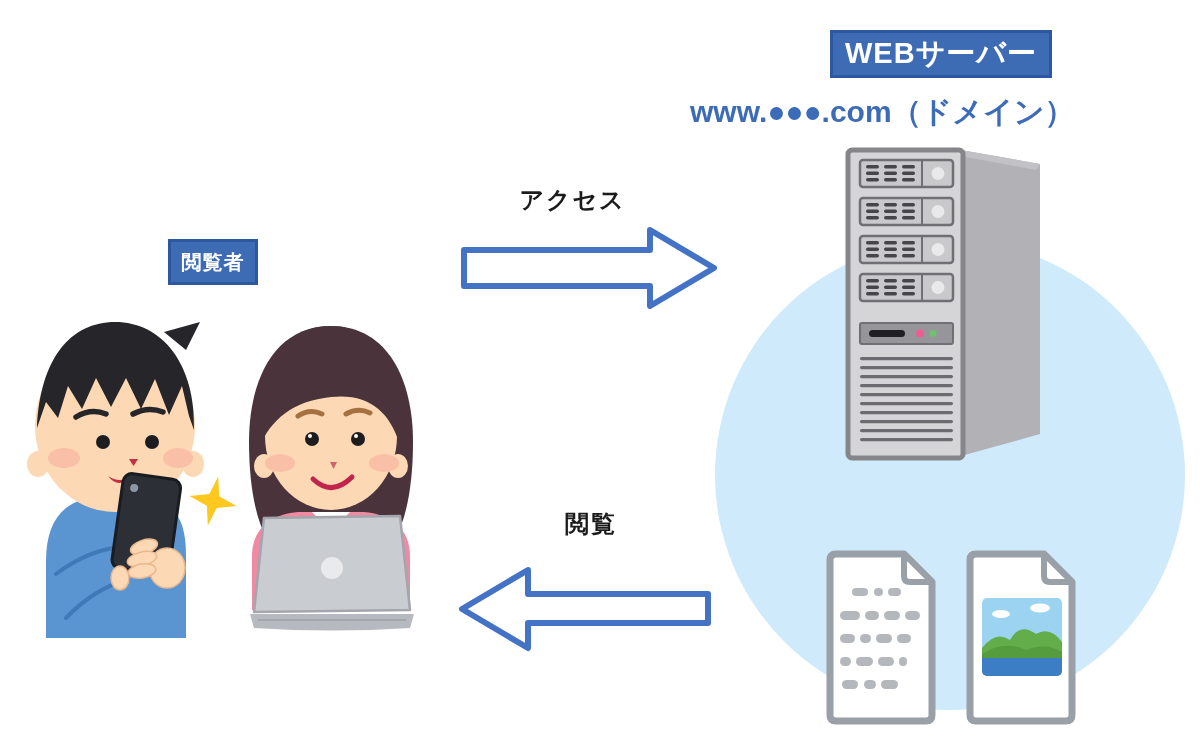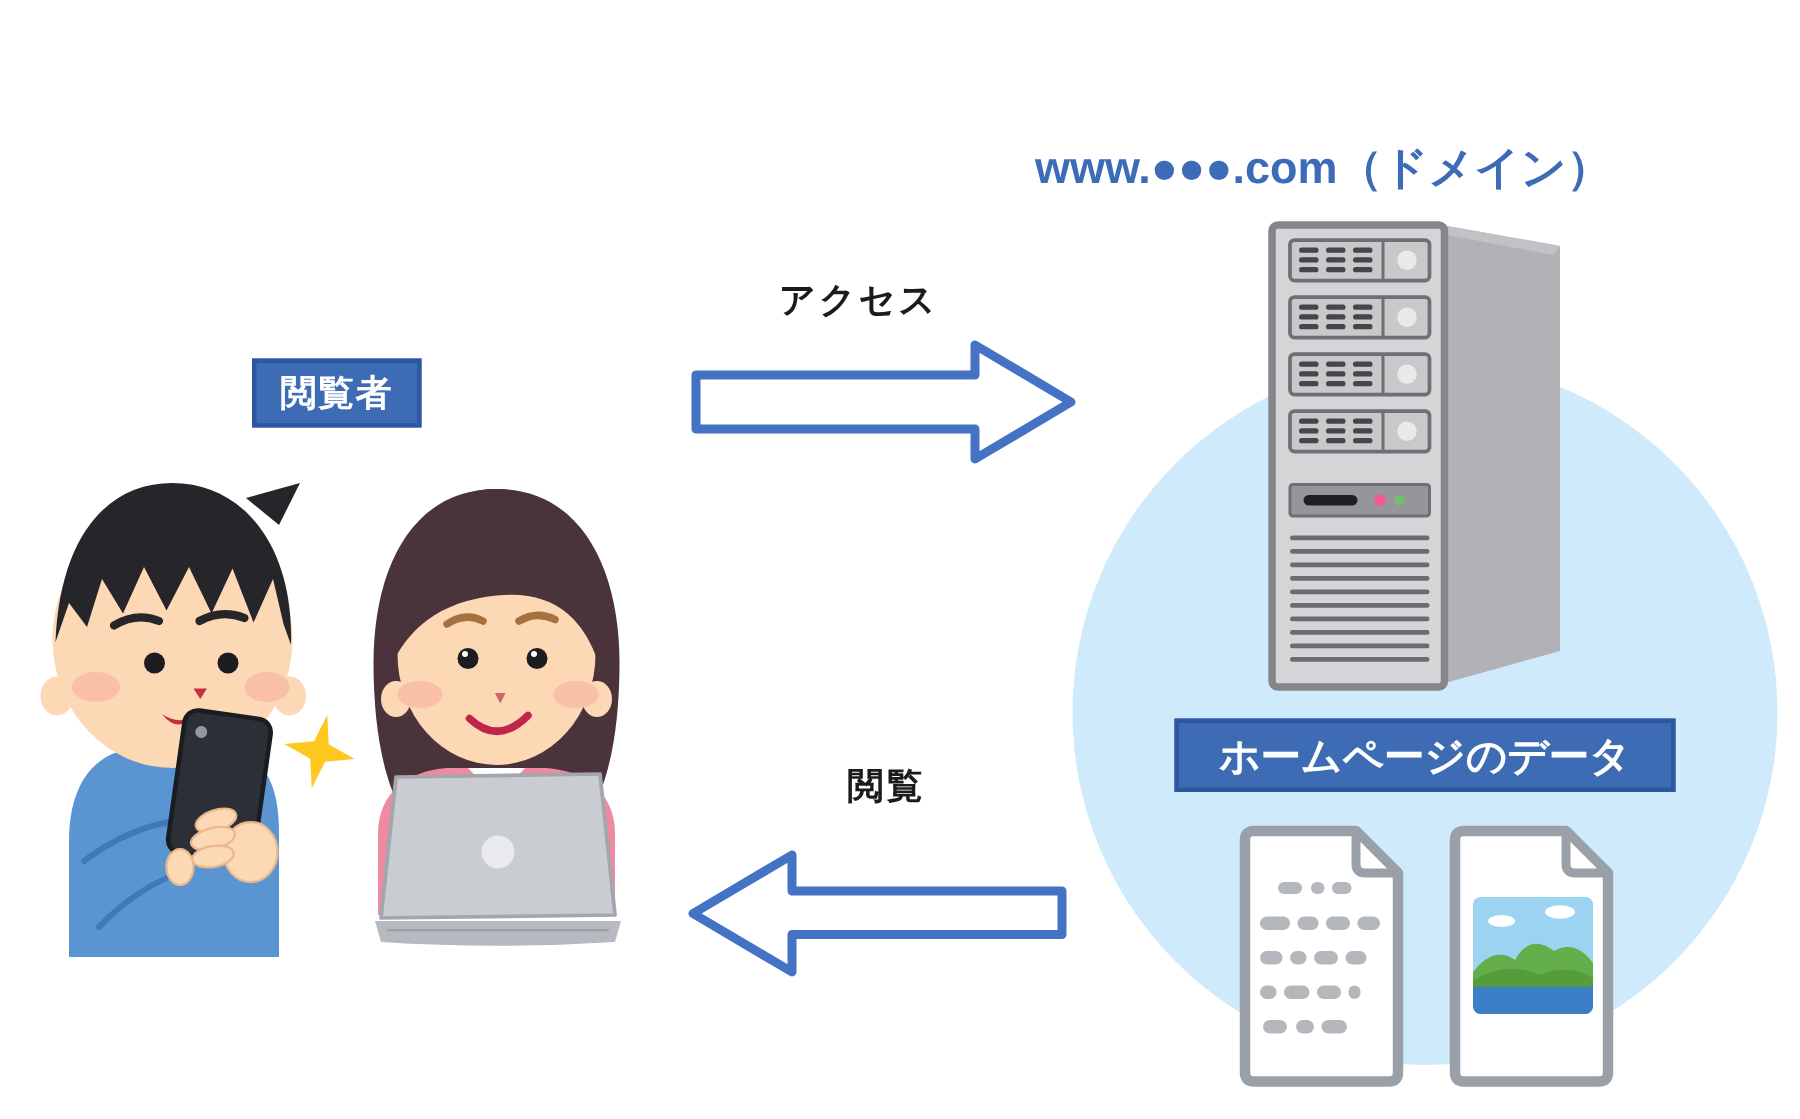--- a/index.html
+++ b/index.html
@@ -18,21 +18,21 @@
     left:715px;top:240px;width:470px;height:470px;border-radius:50%;
     background:var(--circle-bg);
   }
   .label-box{
     background:var(--label-bg);border:3px solid var(--label-border);
     color:var(--label-text);font-weight:bold;display:flex;
     align-items:center;justify-content:center;box-sizing:border-box;
     letter-spacing:1px;
   }
   .webserver-label{left:830px;top:30px;width:222px;height:48px;font-size:29px;}
-  .viewer-label{left:168px;top:239px;width:113px;height:46px;font-size:24px;}
+  .viewer-label{left:168px;top:239px;width:90px;height:46px;font-size:20px;}
   .homepage-label{left:783px;top:479px;width:334px;height:49px;font-size:27px;letter-spacing:0;}
   .domain-text{
     left:690px;top:92px;width:480px;text-align:left;
     color:var(--domain-text);font-size:30px;font-weight:bold;letter-spacing:0;
   }
   .flow-text{
     color:var(--heading-text);font-size:24px;font-weight:bold;text-align:center;
     letter-spacing:2px;
   }
   .access-text{left:455px;top:184px;width:235px;}
@@ -134,20 +134,21 @@
         <rect x="32" y="238" width="93" height="3.2" rx="1.6"></rect>
       <rect x="32" y="247" width="93" height="3.2" rx="1.6"></rect>
         <rect x="32" y="256" width="93" height="3.2" rx="1.6"></rect>
       <rect x="32" y="265" width="93" height="3.2" rx="1.6"></rect>
         <rect x="32" y="274" width="93" height="3.2" rx="1.6"></rect>
       <rect x="32" y="283" width="93" height="3.2" rx="1.6"></rect>
         <rect x="32" y="292" width="93" height="3.2" rx="1.6"></rect>
     </g>
   </svg>
 
+  <div class="abs label-box webserver-label">WEBサーバー</div>
 
   <div class="abs domain-text">www.●●●.com（ドメイン）</div>
 
   <div class="abs flow-text access-text">アクセス</div>
   <svg class="abs" style="left:458px;top:224px;" width="262" height="88" viewBox="0 0 262 88">
     <polygon points="6,26 192,26 192,6 256,44 192,82 192,62 6,62" fill="var(--arrow-fill)" stroke="var(--arrow-stroke)" stroke-width="6" stroke-linejoin="round"></polygon>
   </svg>
 
   <div class="abs flow-text browse-text">閲覧</div>
   <svg class="abs" style="left:456px;top:562px;" width="258" height="94" viewBox="0 0 258 94">
@@ -219,21 +220,20 @@
     <polygon points="78,190 97,210 116,190" fill="#ffffff"></polygon>
 
     <g>
       <polygon points="30,196 166,194 176,288 20,290" fill="#c9ccd1" stroke="#a3a6ac" stroke-width="2.5" stroke-linejoin="round"></polygon>
       <circle cx="98" cy="246" r="11" fill="#e8eaed"></circle>
       <path d="M16,292 L180,292 L176,306 Q98,311 20,306 Z" fill="#b6b9bf"></path>
       <line x1="24" y1="298" x2="172" y2="298" stroke="#9ea1a7" stroke-width="1.5"></line>
     </g>
   </svg>
 
-  <div class="abs label-box homepage-label">ホームページのデータ</div>
 
   <svg class="abs" style="left:816px;top:550px;" width="130" height="175" viewBox="0 0 130 175">
     <path d="M20,4 L88,4 L116,32 L116,165 Q116,171 110,171 L20,171 Q14,171 14,165 L14,10 Q14,4 20,4 Z" fill="#ffffff" stroke="#9aa0a8" stroke-width="7" stroke-linejoin="round"></path>
     <path d="M88,4 L116,32 L94,32 Q88,32 88,26 Z" fill="#ffffff" stroke="#9aa0a8" stroke-width="6" stroke-linejoin="round"></path>
     <g fill="#b4b7bc">
       <rect x="36" y="38" width="16" height="8" rx="4"></rect>
         <rect x="58" y="38" width="9" height="8" rx="4"></rect>
         <rect x="72" y="38" width="13" height="8" rx="4"></rect>
       <rect x="24" y="61" width="20" height="9" rx="4.5"></rect>
         <rect x="49" y="61" width="14" height="9" rx="4.5"></rect>

